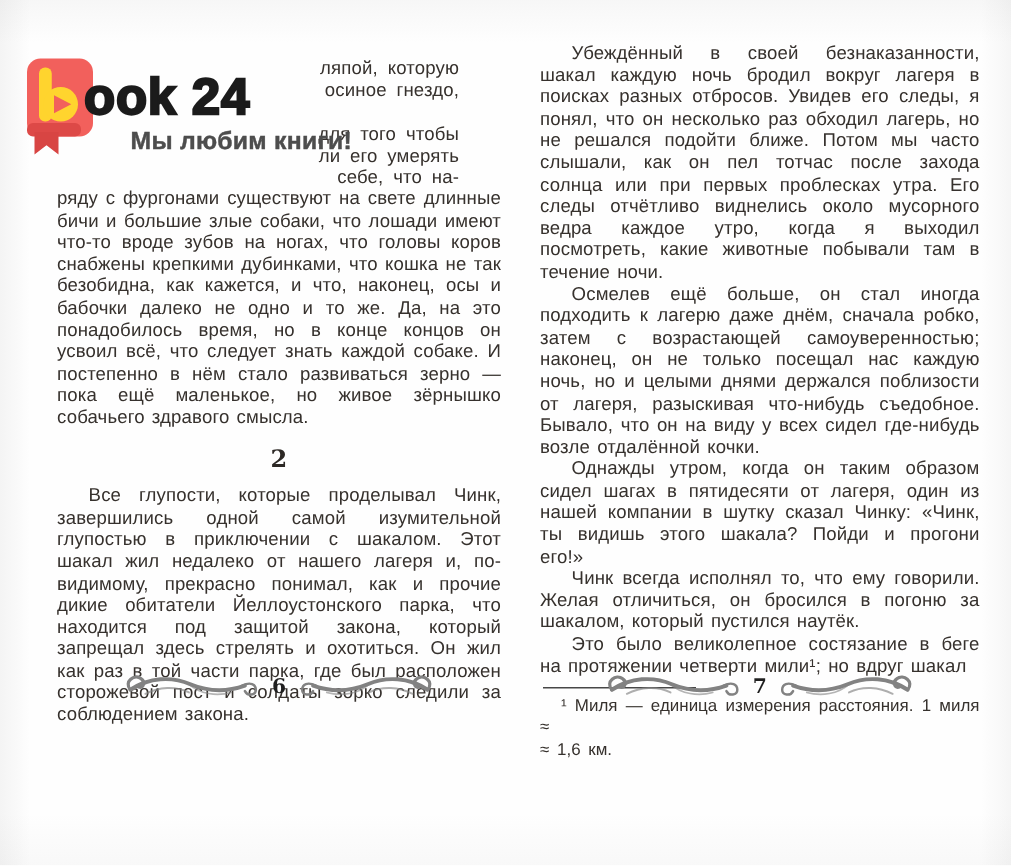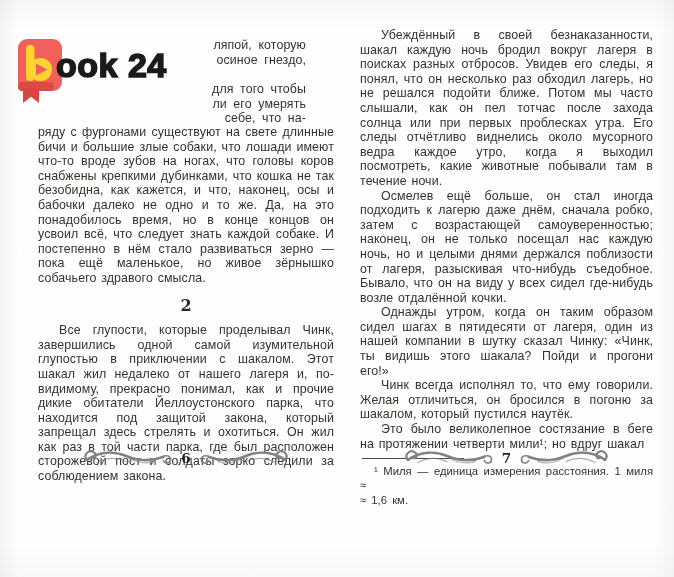--- a/index.html
+++ b/index.html
@@ -159,15 +159,16 @@
         <rect x="1" y="44" width="36" height="9" rx="4" fill="#dd4947"></rect>
         <path d="M6 50 h16 v15 l-8 -6.2 l-8 6.2 z" fill="#d84543"></path>
         <g>
           <rect x="9" y="7" width="8.5" height="36" rx="4" fill="#ffd42e"></rect>
           <circle cx="23.5" cy="31.5" r="11.5" fill="#ffd42e"></circle>
           <path d="M19 25.5 L30.5 31.5 L19 37.5 Z" fill="#f2605c"></path>
         </g>
       </svg>
     </span>
     <span class="brand">ook 24</span>
+    <span class="tagline">Мы любим книги!</span>
   </div>
 
 </div>
 
 </body></html>

